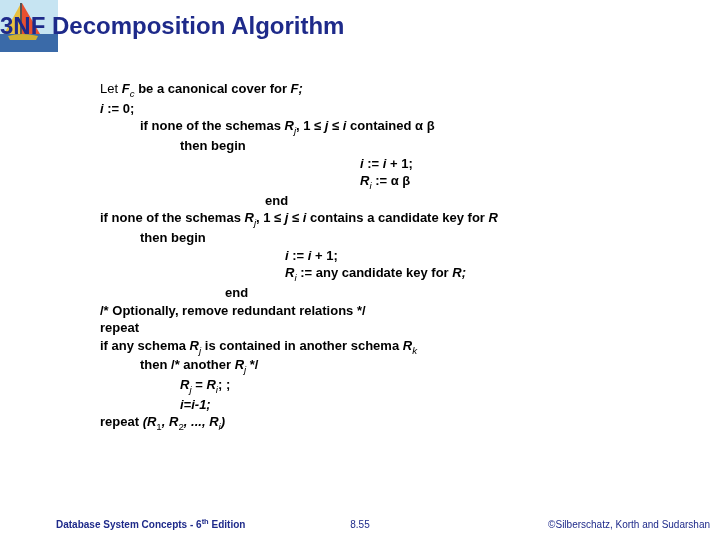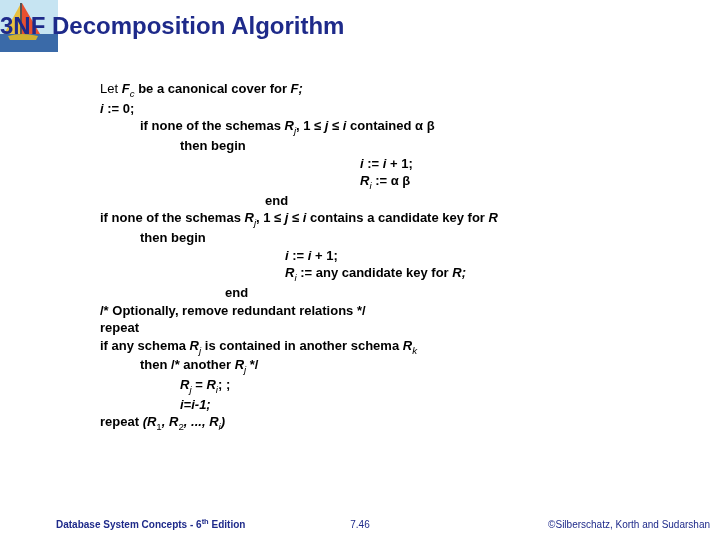--- a/index.html
+++ b/index.html
@@ -101,14 +101,14 @@
   <div><span class="bold">if any schema </span><span class="ital bold">R</span><span class="ital sub">j</span><span class="bold"> is contained in another schema </span><span class="ital bold">R</span><span class="ital sub">k</span></div>
   <div style="padding-left:40px;"><span class="bold">then /* another </span><span class="ital bold">R</span><span class="ital sub">j</span><span class="bold"> */</span></div>
   <div style="padding-left:80px;"><span class="ital bold">R</span><span class="ital sub">j</span><span class="bold"> = </span><span class="ital bold">R</span><span class="ital sub">i</span><span class="bold">; ;</span></div>
   <div style="padding-left:80px;"><span class="ital bold">i=i-1;</span></div>
   <div><span class="bold">repeat </span><span class="ital bold">(R</span><span class="sub">1</span><span class="ital bold">, R</span><span class="sub">2</span><span class="ital bold">, ..., R</span><span class="ital sub">i</span><span class="ital bold">)</span></div>
 </div>
 
 <div class="footer-left">
   <span>Database System Concepts - 6</span><span class="sup">th</span><span> Edition</span>
 </div>
-<div class="footer-center">7.46</div>
+<div class="footer-center">8.55</div>
 <div class="footer-right">©Silberschatz, Korth and Sudarshan</div>
 
 </body></html>

